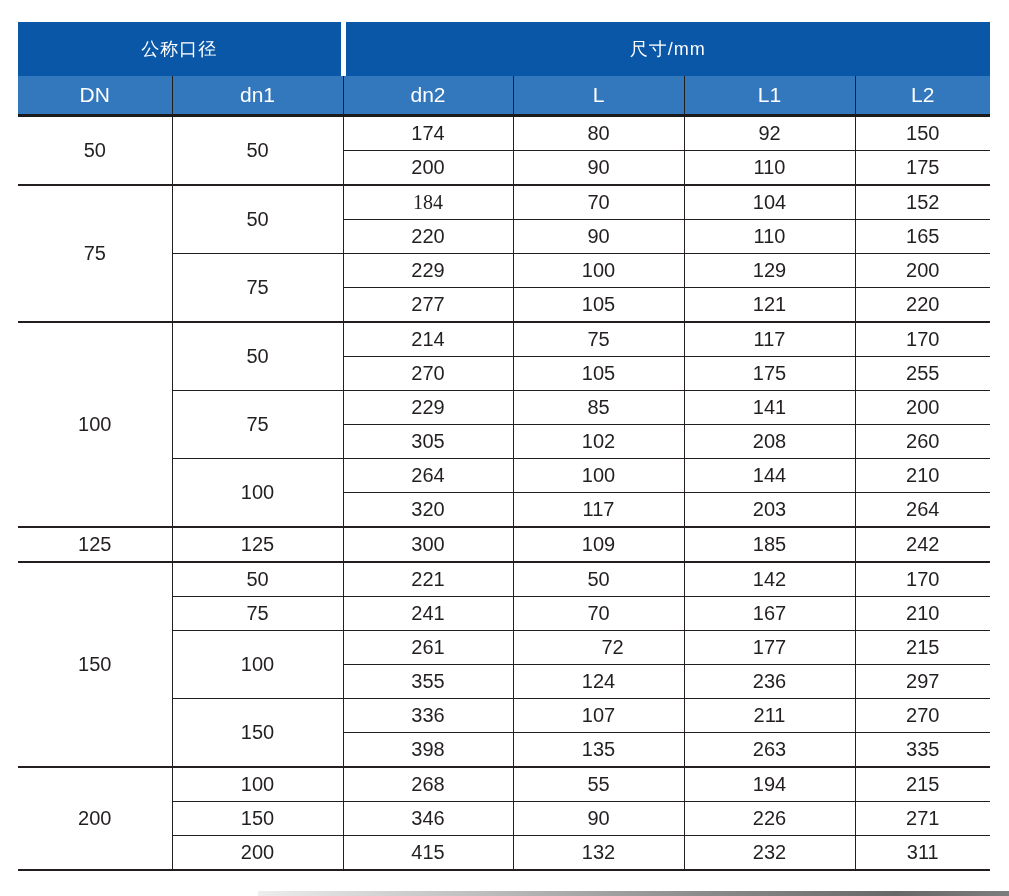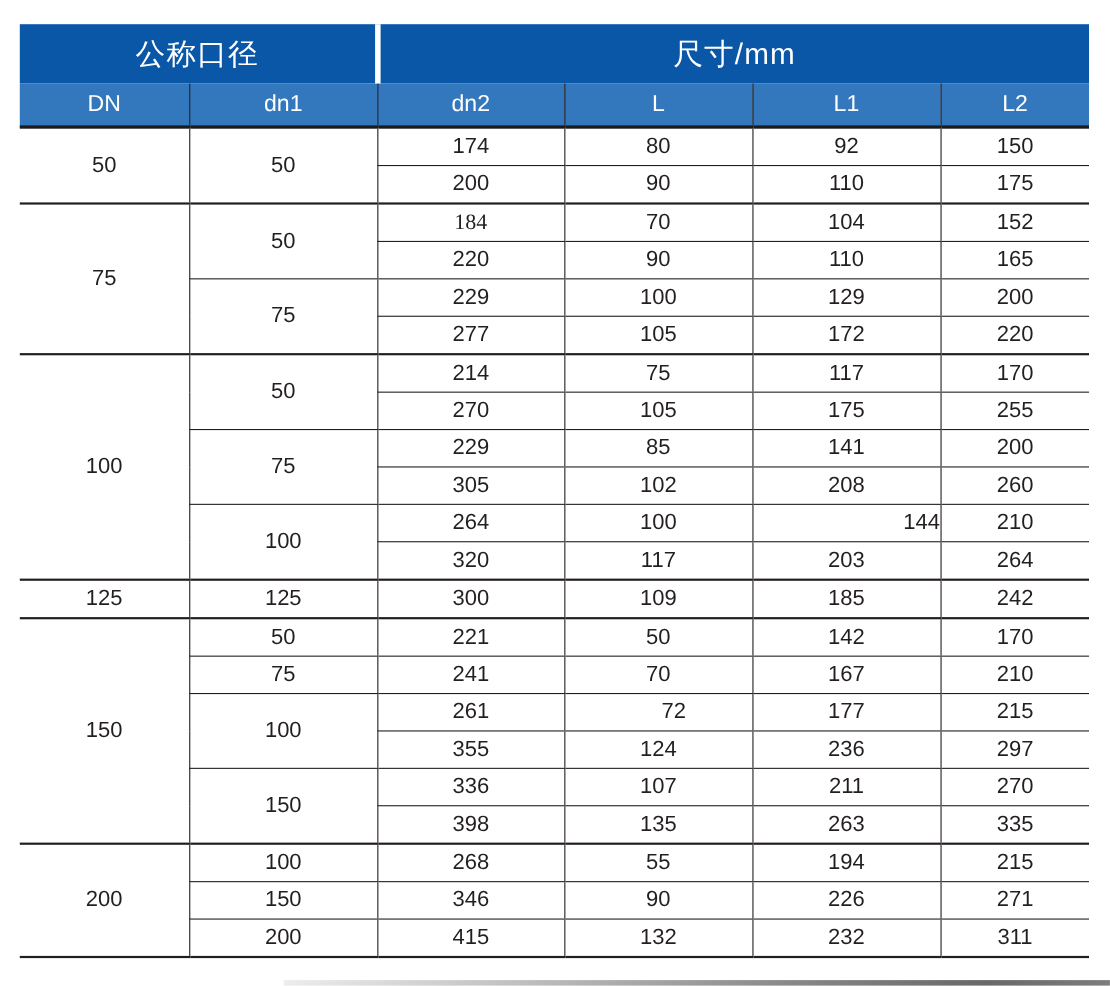--- a/index.html
+++ b/index.html
@@ -19,21 +19,21 @@
   table{border-collapse:collapse;table-layout:fixed;width:972px;}
   col.col-dn{width:154px}
   col.col-dn1{width:171px}
   col.col-dn2{width:170px}
   col.col-l{width:171px}
   col.col-l1{width:171px}
   col.col-l2{width:135px}
   th,td{text-align:center;vertical-align:middle;padding:0;}
   thead tr.group-row th{
     background:var(--header-dark);color:#fff;
-    font-size:27px;font-weight:normal;height:54px;letter-spacing:1px;
+    font-size:18px;font-weight:normal;height:54px;letter-spacing:1px;
   }
   thead tr.group-row th.dim{border-left:5px solid #ffffff;}
   thead tr.cols-row th{
     background:var(--header-mid);color:#fff;
     font-size:21px;font-weight:normal;height:38px;
     border-left:1.5px solid var(--line);
     border-bottom:3px solid var(--heavy-line);
   }
   thead tr.cols-row th.c0{border-left:none;}
   tbody td{
@@ -107,21 +107,21 @@
         <tr>
           <td class="c1" rowspan="2" style="border-bottom-width: 2.2px;">75</td>
           <td class="c2" style="border-bottom-width: 1.4px;">229</td>
           <td class="c3" style="border-bottom-width: 1.4px;">100</td>
           <td class="c4" style="border-bottom-width: 1.4px;">129</td>
           <td class="c5" style="border-bottom-width: 1.4px;">200</td>
         </tr>
         <tr>
           <td class="c2" style="border-bottom-width: 2.2px;">277</td>
           <td class="c3" style="border-bottom-width: 2.2px;">105</td>
-          <td class="c4" style="border-bottom-width: 2.2px;">172</td>
+          <td class="c4" style="border-bottom-width: 2.2px;">121</td>
           <td class="c5" style="border-bottom-width: 2.2px;">220</td>
         </tr>
         <tr>
           <td class="c0" rowspan="6" style="border-bottom-width: 2.2px;">100</td>
           <td class="c1" rowspan="2" style="border-bottom-width: 1.7px;">50</td>
           <td class="c2" style="border-bottom-width: 1.4px;">214</td>
           <td class="c3" style="border-bottom-width: 1.4px;">75</td>
           <td class="c4" style="border-bottom-width: 1.4px;">117</td>
           <td class="c5" style="border-bottom-width: 1.4px;">170</td>
         </tr>
@@ -141,21 +141,21 @@
         <tr>
           <td class="c2" style="border-bottom-width: 1.7px;">305</td>
           <td class="c3" style="border-bottom-width: 1.7px;">102</td>
           <td class="c4" style="border-bottom-width: 1.7px;">208</td>
           <td class="c5" style="border-bottom-width: 1.7px;">260</td>
         </tr>
         <tr>
           <td class="c1" rowspan="2" style="border-bottom-width: 2.2px;">100</td>
           <td class="c2" style="border-bottom-width: 1.4px;">264</td>
           <td class="c3" style="border-bottom-width: 1.4px;">100</td>
-          <td class="c4" style="border-bottom-width: 1.4px; text-align: right;">144</td>
+          <td class="c4" style="border-bottom-width: 1.4px;">144</td>
           <td class="c5" style="border-bottom-width: 1.4px;">210</td>
         </tr>
         <tr>
           <td class="c2" style="border-bottom-width: 2.2px;">320</td>
           <td class="c3" style="border-bottom-width: 2.2px;">117</td>
           <td class="c4" style="border-bottom-width: 2.2px;">203</td>
           <td class="c5" style="border-bottom-width: 2.2px;">264</td>
         </tr>
         <tr>
           <td class="c0" style="border-bottom-width: 2.2px;">125</td>

